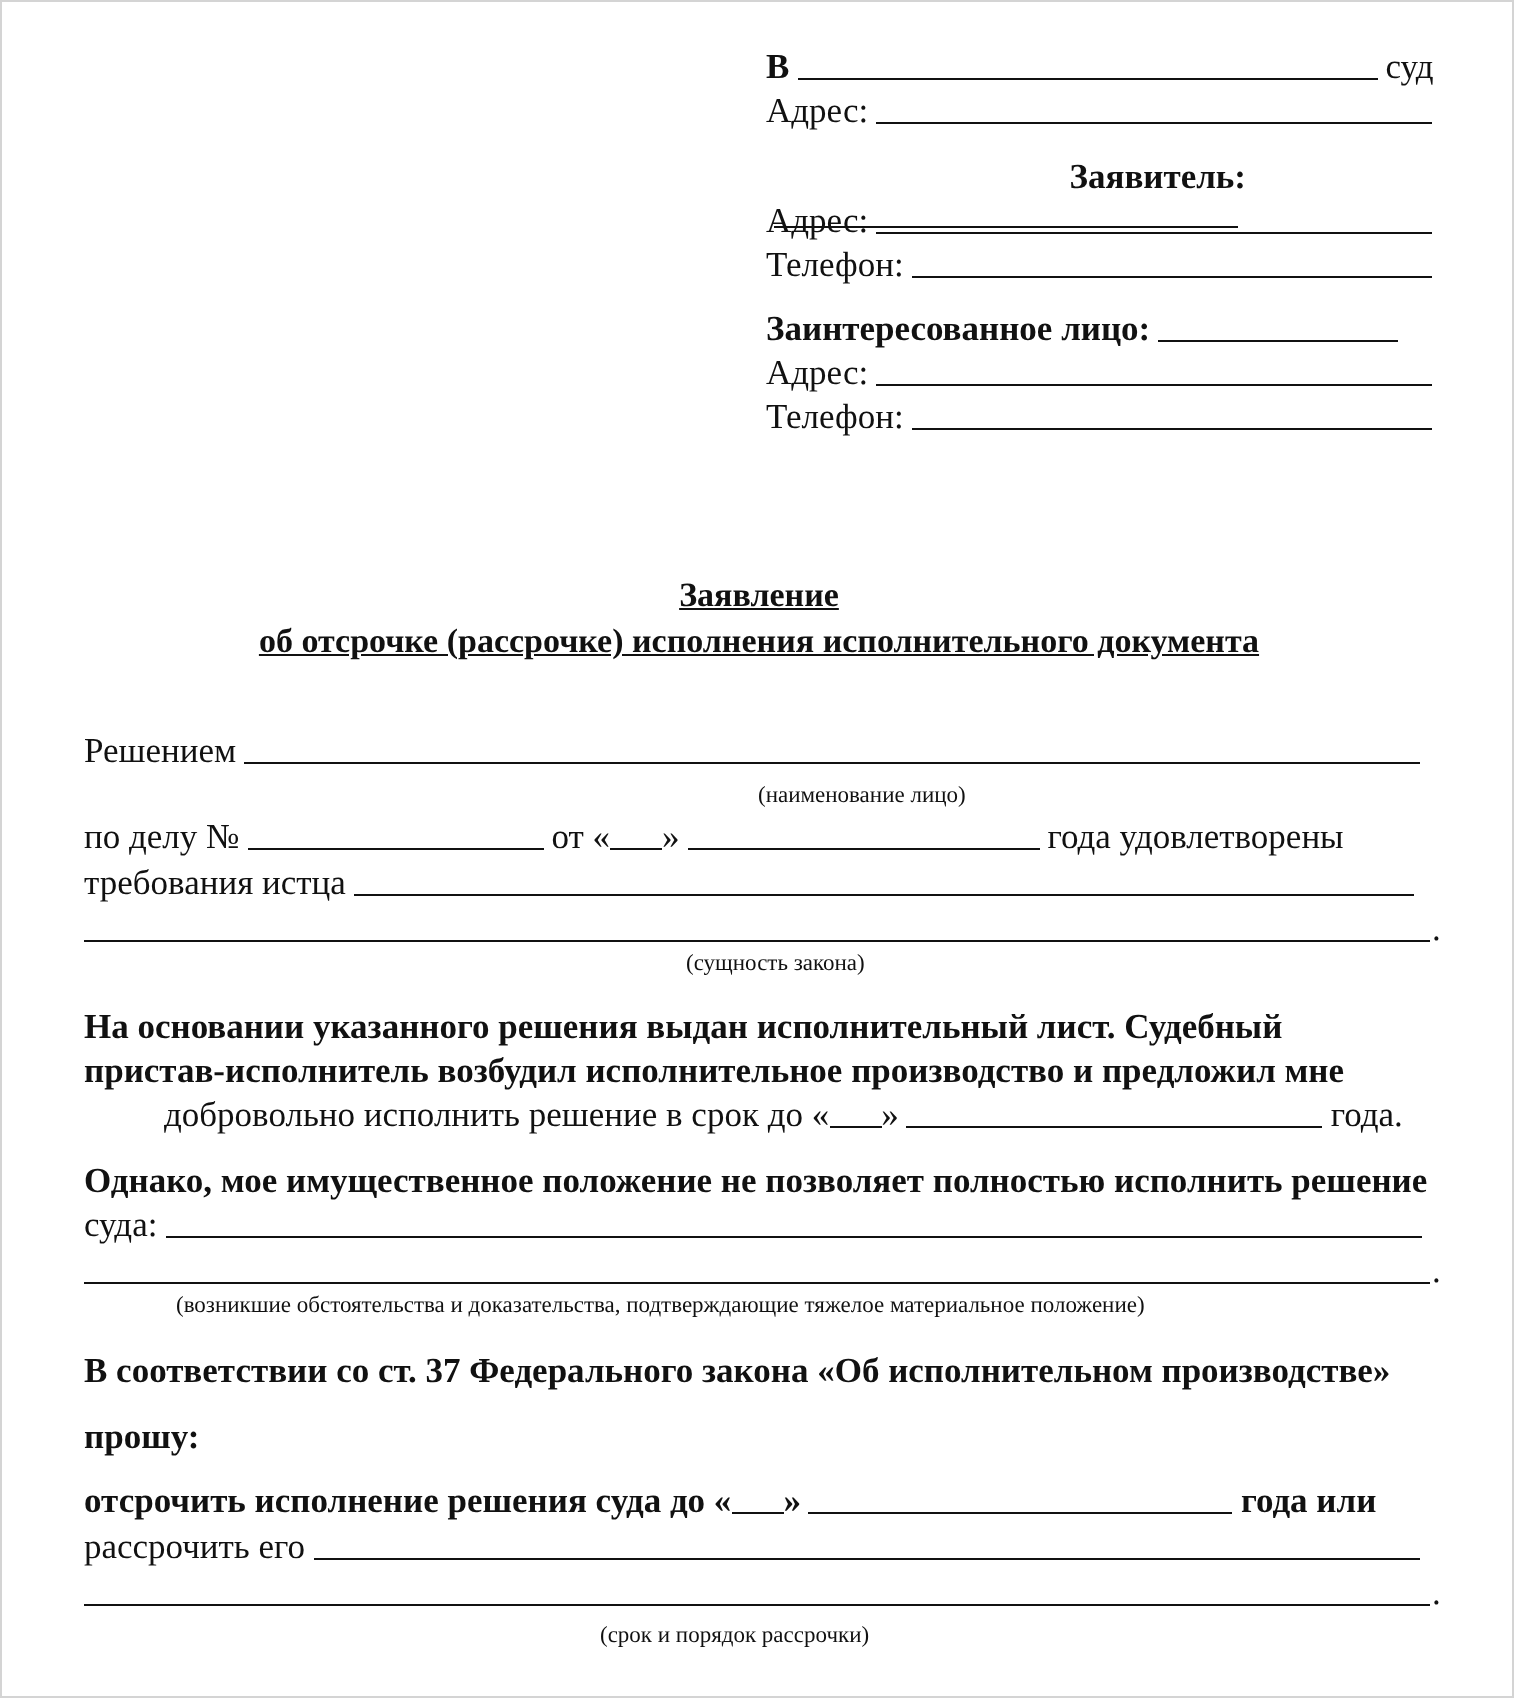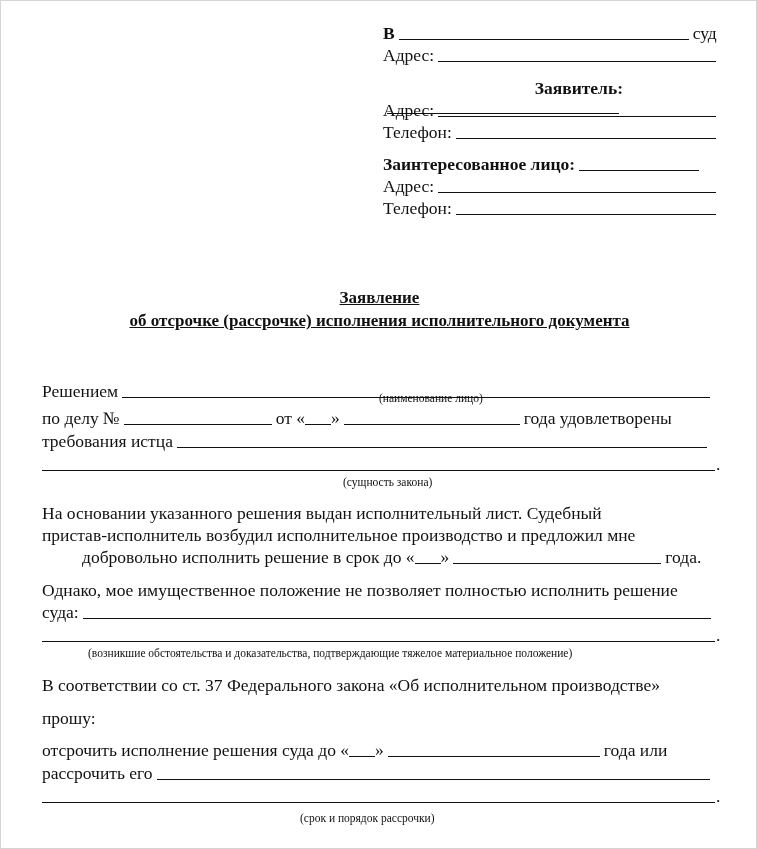--- a/index.html
+++ b/index.html
@@ -24,21 +24,21 @@
   .b { font-weight: bold; }
   .caption {
     position: absolute; font-size: 11.5px; line-height: 14px; white-space: nowrap;
     text-align: center;
   }
   .title {
     position: absolute; left: 0; width: 757px; text-align: center;
     font-weight: bold; font-size: 17px; line-height: 22px; text-decoration: underline;
   }
   .para {
-    position: absolute; font-size: 17.5px; line-height: 22.5px; white-space: nowrap;
+    position: absolute; font-size: 17.5px; line-height: 22.5px; white-space: nowrap; font-weight: bold;
   }
   .dot { margin-left: 1px; }
 </style>
 </head>
 <body>
 
 <div class="page">
 
   <div class="line" style="left:382px; top:22px;">
     <span class="b">В</span>
@@ -72,21 +72,21 @@
     <span class="blank" style="width:278px;"></span>
   </div>
   <div class="line" style="left:382px; top:197px;">
     <span>Телефон:</span>
     <span class="blank" style="width:260px;"></span>
   </div>
 
   <div class="title" style="top:286px;">Заявление</div>
   <div class="title" style="top:309px;">об отсрочке (рассрочке) исполнения исполнительного документа</div>
 
-  <div class="line" style="left:41px; top:380px;justify-content:center;">
+  <div class="line" style="left:41px; top:364px;justify-content:center;">
     <span>Решением</span>
     <span class="blank" style="width:588px;"></span>
   </div>
   <div class="caption" style="left:378px; top:390px;">(наименование лицо)</div>
 
   <div class="line" style="left:41px; top:407px;">
     <span>по делу №</span>
     <span class="blank" style="width:148px;"></span>
     <span>от «</span>
     <span class="blank nol" style="width:26px; margin-right:0;"></span>
@@ -121,21 +121,21 @@
   </div>
   <div class="line" style="left:41px; top:624px;">
     <span class="blank nol" style="width:673px; margin-right:0;"></span>
     <span class="dot">.</span>
   </div>
   <div class="caption" style="left:87px; top:645px;">(возникшие обстоятельства и доказательства, подтверждающие тяжелое материальное положение)</div>
 
   <div class="para" style="left:41px; top:673px;">В соответствии со ст. 37 Федерального закона «Об исполнительном производстве»</div>
   <div class="para" style="left:41px; top:706px;">прошу:</div>
 
-  <div class="line" style="left:41px; top:739px;">
+  <div class="line" style="left:41px; top:739px;font-weight:bold;">
     <span>отсрочить исполнение решения суда до «</span>
     <span class="blank nol" style="width:26px; margin-right:0;"></span>
     <span>»</span>
     <span class="blank" style="width:212px;"></span>
     <span>года или</span>
   </div>
   <div class="line" style="left:41px; top:762px;">
     <span>рассрочить его</span>
     <span class="blank" style="width:553px;"></span>
   </div>

